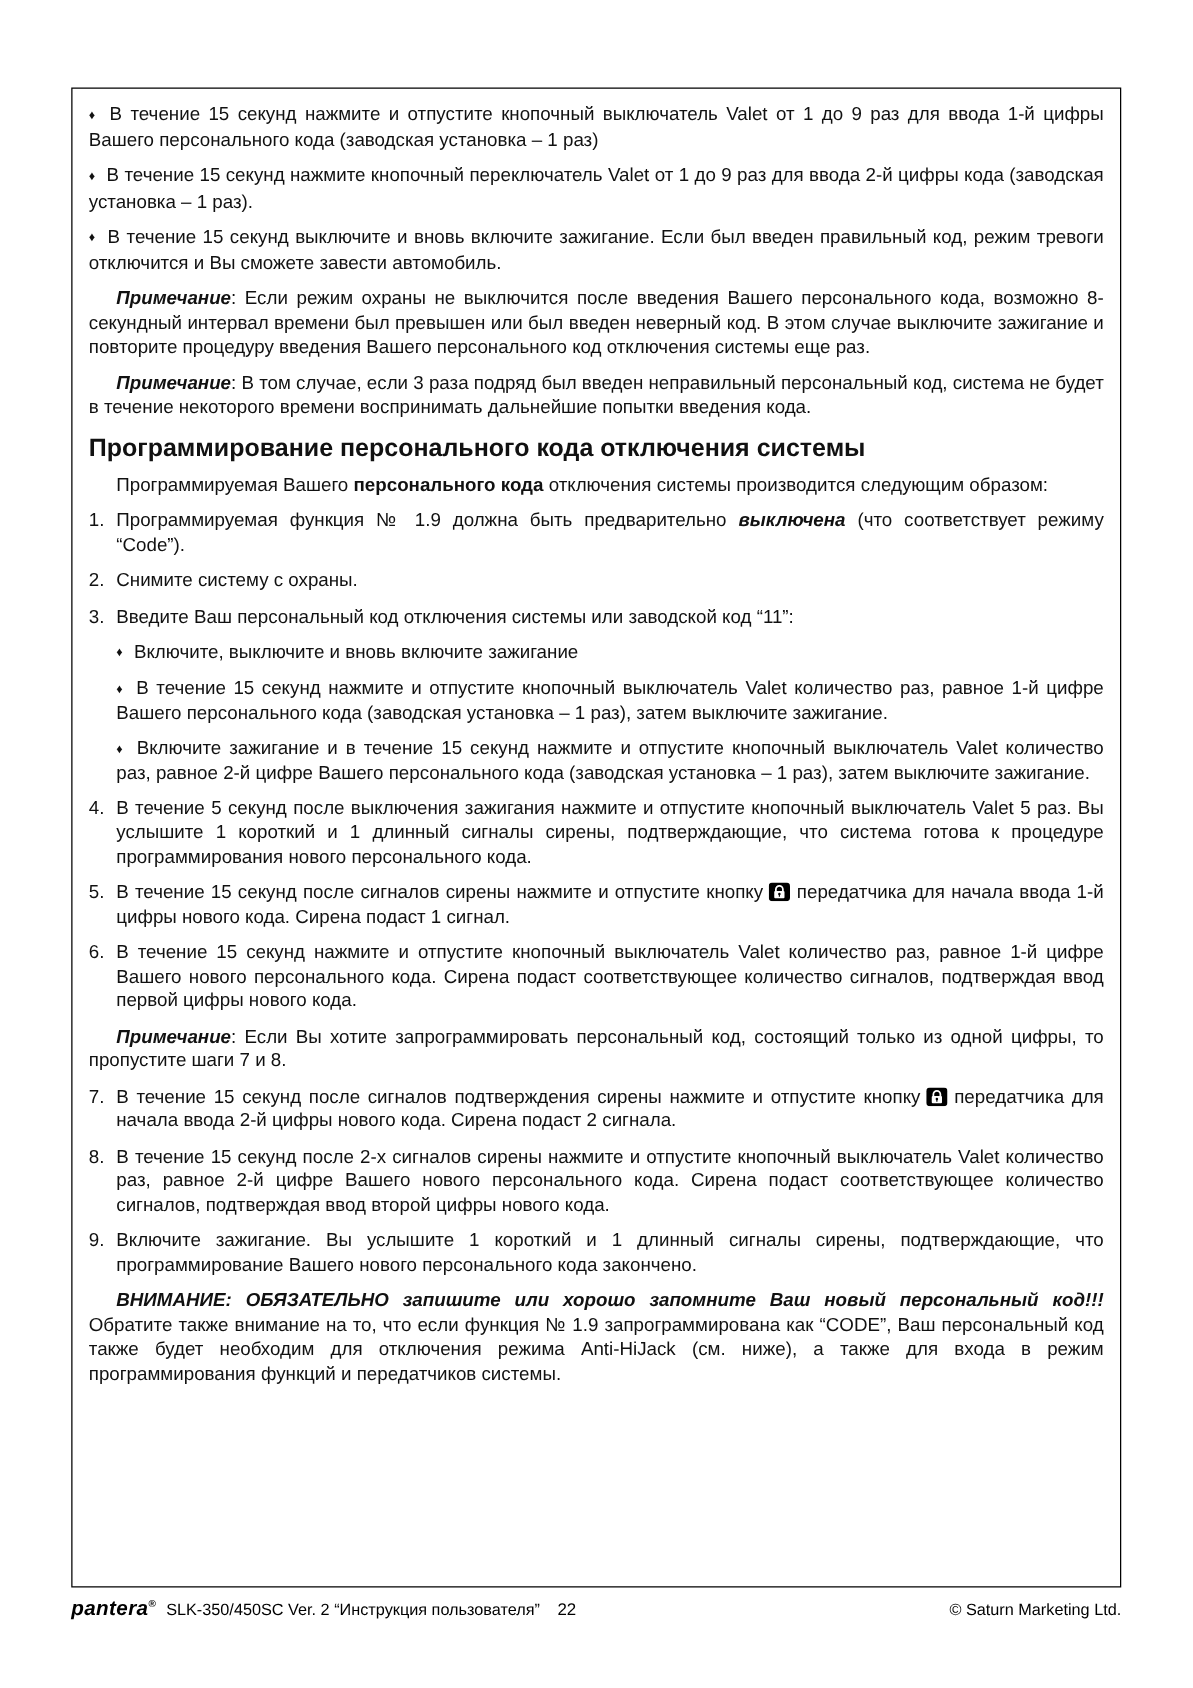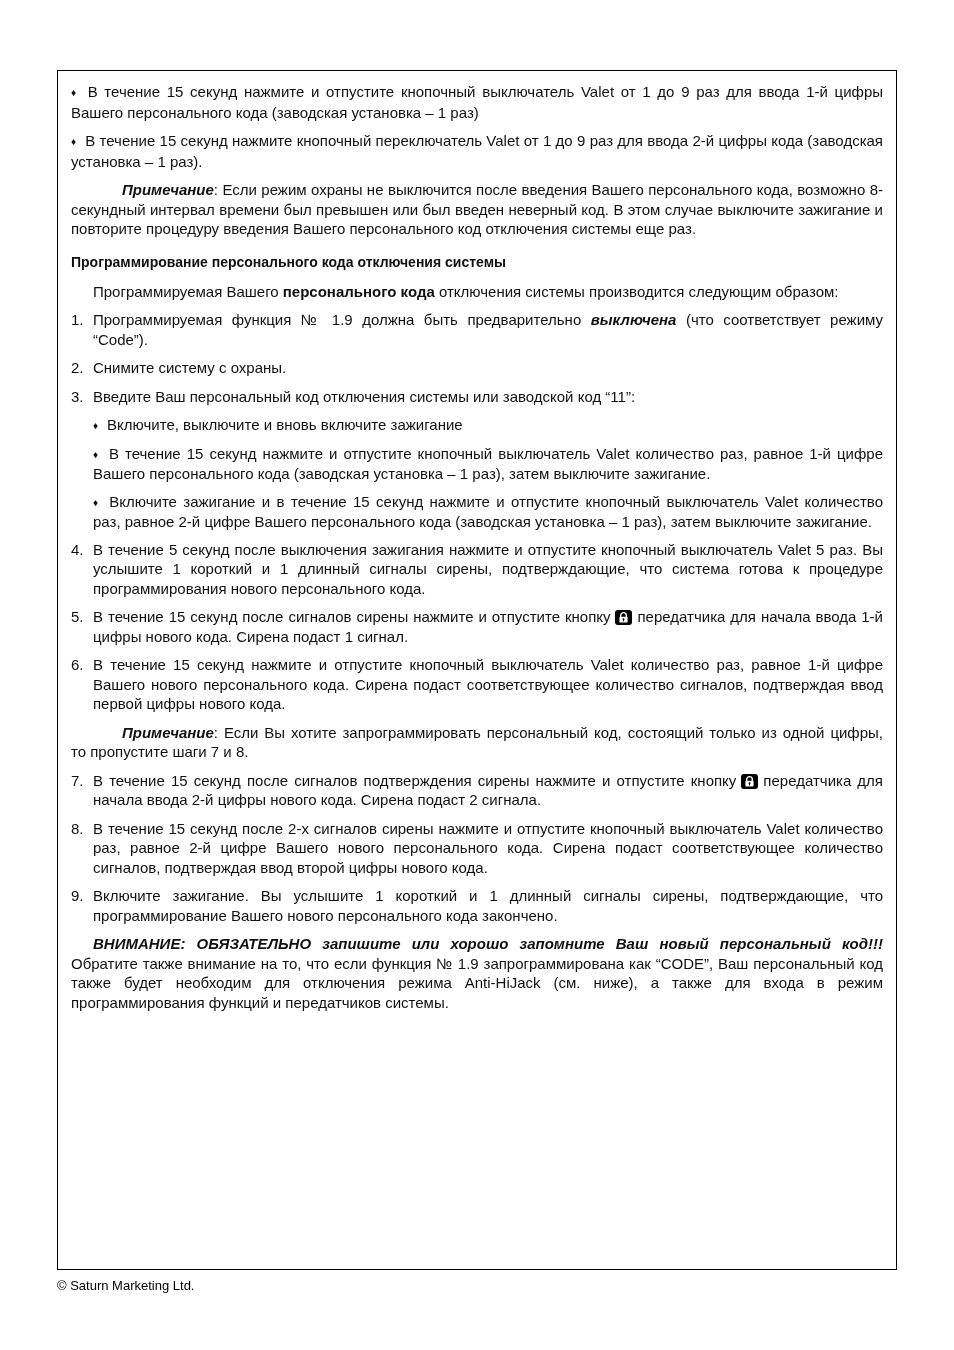--- a/index.html
+++ b/index.html
@@ -8,26 +8,26 @@
     font-family:"Liberation Sans", sans-serif;color:#111;
     -webkit-font-smoothing:antialiased;
   }
   .frame{
     position:absolute;left:57px;top:70px;width:840px;height:1200px;
     border:1.5px solid #000;box-sizing:border-box;
     padding:11px 13px 16px 13px;overflow:hidden;background:#fff;
   }
   .frame p{margin:0 0 9px 0;font-size:15px;line-height:19.5px;text-align:justify;}
   .frame h2{
-    margin:13px 0 10px 0;font-size:14px;line-height:20px;
+    margin:13px 0 10px 0;font-size:20px;line-height:20px;
     font-weight:bold;text-align:left;
   }
   .dia{font-size:10px;margin-right:9px;vertical-align:1px;}
   .note{text-indent:22px;}
-  .note-label{font-weight:bold;font-style:italic;margin-left:29px;}
+  .note-label{font-weight:bold;font-style:italic;}
   .indent{text-indent:22px;}
   .step{position:relative;padding-left:22px;}
   .step .num{position:absolute;left:0;top:0;}
   .substeps{margin-left:22px;}
   .substeps p{margin-bottom:8px;}
   .note.sub{margin-left:22px;text-indent:0;}
   .bold{font-weight:bold;}
   .em{font-weight:bold;font-style:italic;margin-top:48px;}
   .lock-icon{display:inline-block;width:17px;height:15px;vertical-align:-3px;margin:0 5px;}
   .attention .em{font-weight:bold;font-style:italic;}
@@ -46,23 +46,29 @@
 <body>
 
 <div class="frame">
 
   <p class="bullet">
     <span class="dia">♦</span><span>В течение 15 секунд нажмите и отпустите кнопочный выключатель Valet от 1 до 9 раз для ввода 1-й цифры Вашего персонального кода (заводская установка – 1 раз)</span>
   </p>
   <p class="bullet">
     <span class="dia">♦</span><span>В течение 15 секунд нажмите кнопочный переключатель Valet от 1 до 9 раз для ввода 2-й цифры кода (заводская установка – 1 раз).</span>
   </p>
+  <p class="bullet">
+    <span class="dia">♦</span><span>В течение 15 секунд выключите и вновь включите зажигание. Если был введен правильный код, режим тревоги отключится и Вы сможете завести автомобиль.</span>
+  </p>
 
   <p class="note">
     <span class="note-label">Примечание</span><span>: Если режим охраны не выключится после введения Вашего персонального кода, возможно 8-секундный интервал времени был превышен или был введен неверный код. В этом случае выключите зажигание и повторите процедуру введения Вашего персонального код отключения системы еще раз.</span>
+  </p>
+  <p class="note">
+    <span class="note-label">Примечание</span><span>: В том случае, если 3 раза подряд был введен неправильный персональный код, система не будет в течение некоторого времени воспринимать дальнейшие попытки введения кода.</span>
   </p>
 
   <h2>Программирование персонального кода отключения системы</h2>
 
   <p class="indent">
     <span>Программируемая Вашего </span><span class="bold">персонального кода</span><span> отключения системы производится следующим образом:</span>
   </p>
 
   <p class="step">
     <span class="num">1.</span><span>Программируемая функция № 1.9 должна быть предварительно </span><span class="em">выключена</span><span> (что соответствует режиму “Code”).</span>
@@ -128,14 +134,19 @@
     <span class="num">9.</span><span>Включите зажигание. Вы услышите 1 короткий и 1 длинный сигналы сирены, подтверждающие, что программирование Вашего нового персонального кода закончено.</span>
   </p>
 
   <p class="attention indent">
     <span class="em">ВНИМАНИЕ: ОБЯЗАТЕЛЬНО запишите или хорошо запомните Ваш новый персональный код!!!</span><span> Обратите также внимание на то, что если функция № 1.9 запрограммирована как “CODE”, Ваш персональный код также будет необходим для отключения режима Anti-HiJack (см. ниже), а также для входа в режим программирования функций и передатчиков системы.</span>
   </p>
 
 </div>
 
 <div class="footer">
+  <div class="f-left">
+    <span class="logo"><span>pantera</span><sup>®</sup></span>
+    <span class="doc-title">SLK-350/450SC Ver. 2 “Инструкция пользователя”</span>
+    <span class="pageno">22</span>
+  </div>
   <span class="copy">© Saturn Marketing Ltd.</span>
 </div>
 
 </body></html>

